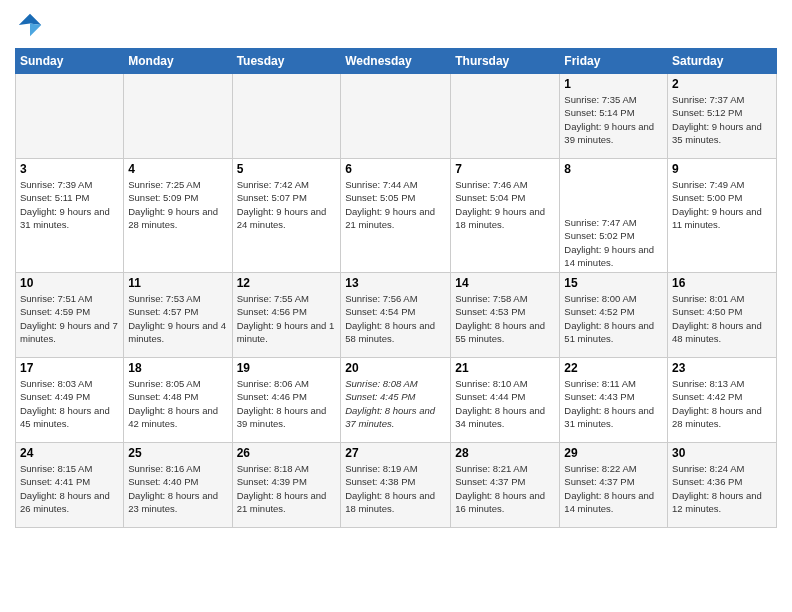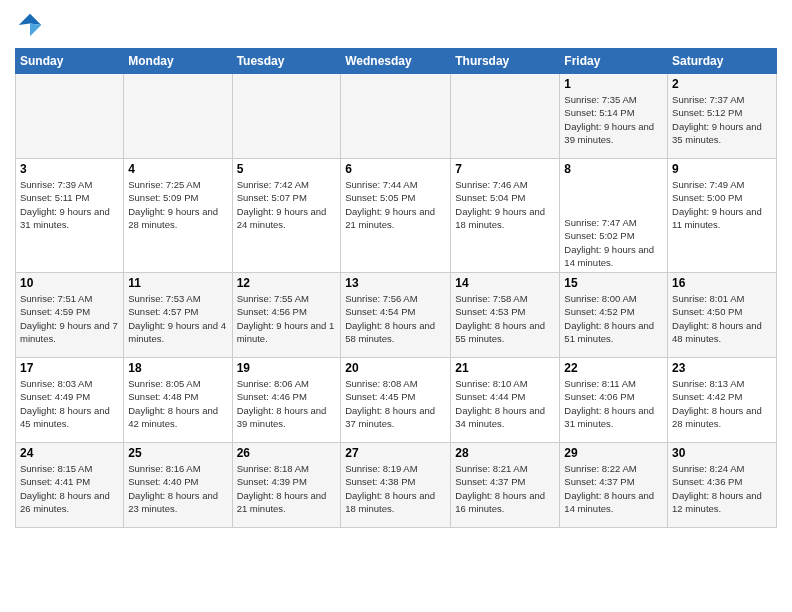--- a/index.html
+++ b/index.html
@@ -246,34 +246,34 @@
 Daylight: 8 hours and 42 minutes.</div>
           </td>
           <td>
             <span class="day-num">19</span>
             <div class="day-info" style="white-space: pre-line;">Sunrise: 8:06 AM
 Sunset: 4:46 PM
 Daylight: 8 hours and 39 minutes.</div>
           </td>
           <td>
             <span class="day-num">20</span>
-            <div class="day-info" style="white-space: pre-line;">Sunrise: 8:08 AM
+            <div class="day-info" style="white-space: pre-line; font-style: italic;">Sunrise: 8:08 AM
 Sunset: 4:45 PM
 Daylight: 8 hours and 37 minutes.</div>
           </td>
           <td>
             <span class="day-num">21</span>
             <div class="day-info" style="white-space: pre-line;">Sunrise: 8:10 AM
 Sunset: 4:44 PM
 Daylight: 8 hours and 34 minutes.</div>
           </td>
           <td>
             <span class="day-num">22</span>
             <div class="day-info" style="white-space: pre-line;">Sunrise: 8:11 AM
-Sunset: 4:06 PM
+Sunset: 4:43 PM
 Daylight: 8 hours and 31 minutes.</div>
           </td>
           <td>
             <span class="day-num">23</span>
             <div class="day-info" style="white-space: pre-line;">Sunrise: 8:13 AM
 Sunset: 4:42 PM
 Daylight: 8 hours and 28 minutes.</div>
           </td>
         </tr>
         <tr>

